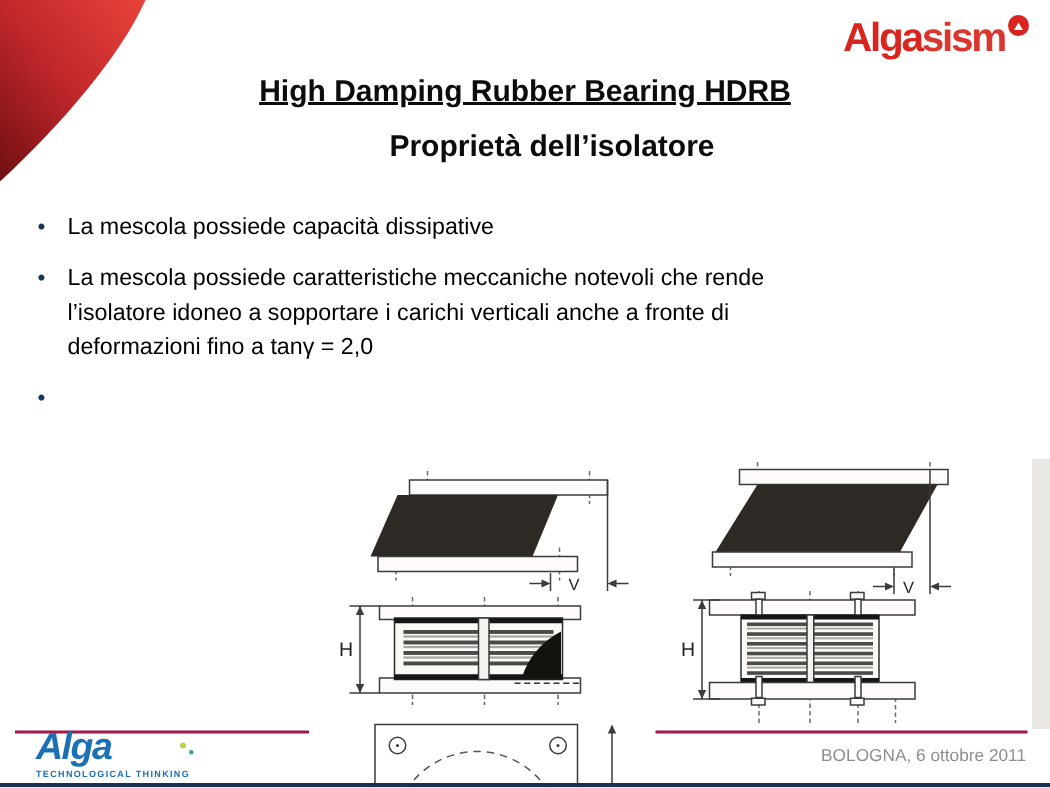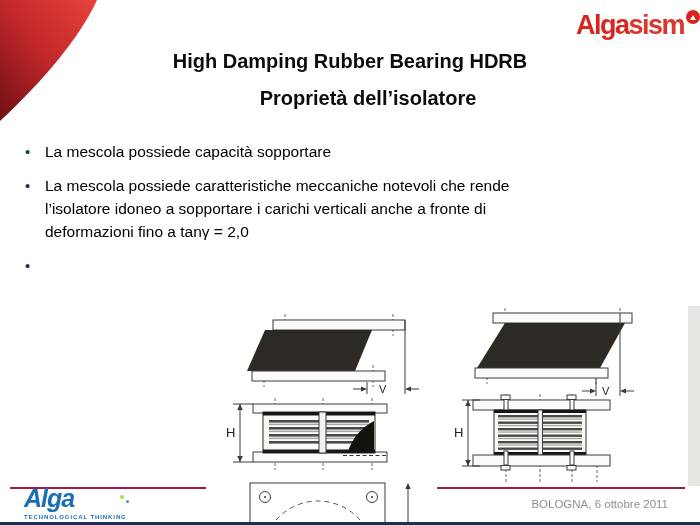--- a/index.html
+++ b/index.html
@@ -3,31 +3,31 @@
 <meta charset="utf-8">
 <style>
   html,body{margin:0;padding:0;background:#fff;}
   .slide{position:relative;width:700px;height:525px;background:#ffffff;overflow:hidden;
          font-family:"Liberation Sans",sans-serif;}
 
   
   .swoosh{position:absolute;left:0;top:0;}
 
   
-  .brand{position:absolute;top:12px;right:0;display:flex;align-items:flex-start;}
+  .brand{position:absolute;top:12px;right:14px;display:flex;align-items:flex-start;}
   .brand-text{font-size:27px;font-weight:bold;color:#d9251d;letter-spacing:-1.5px;line-height:1;}
   .brand-text .p2{font-weight:bold;opacity:.92;}
   .brand-badge{width:14px;height:14px;border-radius:50%;background:#d9251d;margin-left:2px;margin-top:-2px;
                display:flex;align-items:center;justify-content:center;}
   .brand-badge i{display:block;width:0;height:0;border-left:3px solid transparent;
                  border-right:3px solid transparent;border-bottom:5px solid #fff;}
 
   
   .t1,.t2{position:absolute;left:0;width:100%;text-align:center;font-weight:bold;color:#0c0c0c;font-size:20px;}
-  .t1{top:50px;}
+  .t1{top:50px;text-decoration:underline;}
   .t2{top:87px;margin-left:18px;}
 
   
   .bullets{position:absolute;left:22px;top:140px;width:650px;margin:0;padding:0;list-style:none;}
   .bullets li{position:relative;padding-left:23px;margin:0 0 11px 0;font-size:15.5px;line-height:23px;color:#000;}
   .marker{position:absolute;left:3px;top:0;color:#17365d;font-size:15px;}
   .btext{white-space:pre-line;}
 
   
   .fig-left{position:absolute;left:215px;top:300px;}
@@ -35,21 +35,21 @@
   .scan-strip{position:absolute;left:688px;top:306px;width:12px;height:180px;background:#e9e7e3;}
 
   
   .divider-left{position:absolute;left:10px;top:487px;width:196px;height:2px;background:#a2184a;}
   .divider-right{position:absolute;left:437px;top:487px;width:248px;height:2px;background:#a2184a;}
   .alga{position:absolute;left:24px;top:486px;}
   .alga-text{font-size:25px;font-weight:bold;font-style:italic;color:#1a6fb5;line-height:1;letter-spacing:-1px;display:block;}
   .alga .dot1{position:absolute;left:96px;top:9px;width:4px;height:4px;border-radius:50%;background:#bcd24a;}
   .alga .dot2{position:absolute;left:102px;top:14px;width:3px;height:3px;border-radius:50%;background:#2fa6a0;}
   .alga-tagline{display:block;margin-top:3px;font-size:6px;font-weight:bold;letter-spacing:0.9px;color:#1a6fb5;}
-  .date{position:absolute;top:498px;right:32px;font-size:11.5px;color:#8e8e8e;}
+  .date{position:absolute;top:498px;right:16px;font-size:11.5px;color:#8e8e8e;}
   .bottom-bar{position:absolute;left:0;bottom:0;width:700px;height:3px;background:#1c2f55;}
 
   svg text{font-family:"Liberation Sans",sans-serif;}
 </style>
 </head>
 <body>
 
 <div class="slide">
 
   <svg class="swoosh" width="110" height="128" viewBox="0 0 110 128">
@@ -69,21 +69,21 @@
         <i></i>
       </span>
   </div>
 
   <div class="t1">High Damping Rubber Bearing HDRB</div>
   <div class="t2">Proprietà dell’isolatore</div>
 
   <ul class="bullets">
     <li>
       <span class="marker">•</span>
-      <span class="btext">La mescola possiede capacità sopportare</span>
+      <span class="btext">La mescola possiede capacità dissipative</span>
     </li>
     <li>
       <span class="marker">•</span>
       <span class="btext">La mescola possiede caratteristiche meccaniche notevoli che rende
 l’isolatore idoneo a sopportare i carichi verticali anche a fronte di
 deformazioni fino a tanγ = 2,0</span>
     </li>
     <li>
       <span class="marker">•</span>
     </li>

